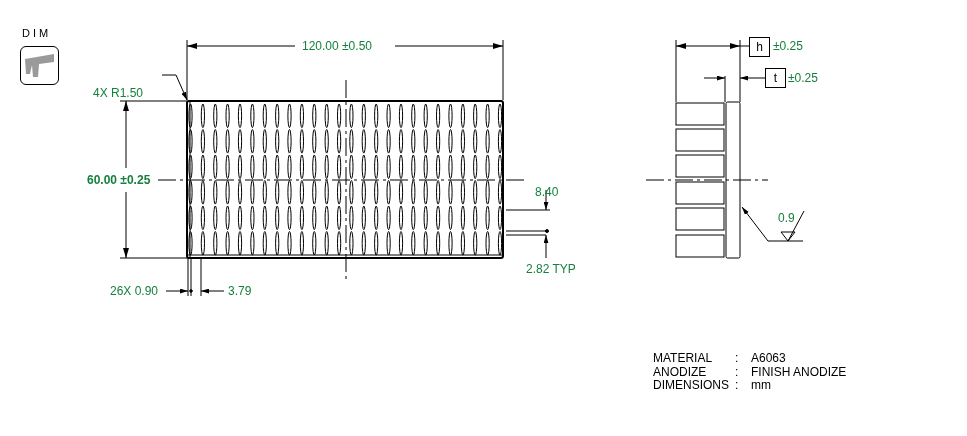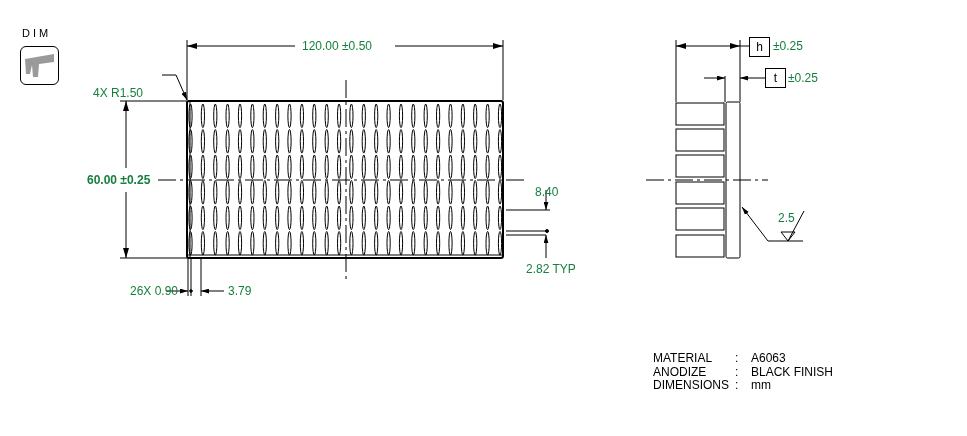--- a/index.html
+++ b/index.html
@@ -262,38 +262,38 @@
   <svg width="37" height="37" viewBox="0 0 37 37" style="position:static">
     <path d="M4,12 L33,7 L33,15 L18,17 L17,30 L12,30 L11,18 L9,27 L5,27 Z" fill="#9a9a9a"></path>
   </svg>
 </div>
 
 <div class="lbl" style="left:302px; top:40px;">120.00 ±0.50</div>
 <div class="lbl" style="left:87px; top:174px;font-weight:bold;">60.00 ±0.25</div>
 <div class="lbl" style="left:93px; top:87px;">4X R1.50</div>
 <div class="lbl" style="left:535px; top:174px;margin-top:12px;">8.40</div>
 <div class="lbl" style="left:526px; top:263px;">2.82 TYP</div>
-<div class="lbl" style="left:110px; top:285px;margin-left:20px;">26X 0.90</div>
+<div class="lbl" style="left:110px; top:285px;">26X 0.90</div>
 <div class="lbl" style="left:228px; top:285px;">3.79</div>
 
 <div class="box" style="left:749px; top:37px; width:19px; height:18px;"><span>h</span></div>
 <div class="lbl" style="left:773px; top:40px;">±0.25</div>
 <div class="box" style="left:765px; top:68px; width:19px; height:18px;"><span>t</span></div>
 <div class="lbl" style="left:788px; top:72px;">±0.25</div>
-<div class="lbl" style="left:778px; top:212px;">2.5</div>
+<div class="lbl" style="left:778px; top:212px;">0.9</div>
 
 <div class="notes">
   <div class="row">
     <span class="k">MATERIAL</span>
     <span class="c">:</span>
     <span>A6063</span>
   </div>
   <div class="row">
     <span class="k">ANODIZE</span>
     <span class="c">:</span>
-    <span>BLACK FINISH</span>
+    <span>FINISH ANODIZE</span>
   </div>
   <div class="row">
     <span class="k">DIMENSIONS</span>
     <span class="c">:</span>
     <span>mm</span>
   </div>
 </div>
 
 </body></html>

